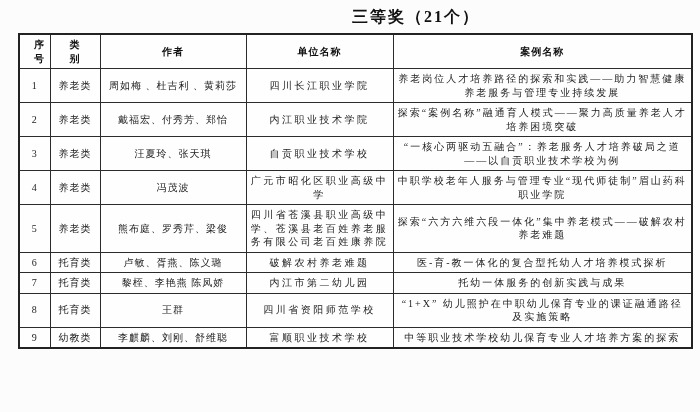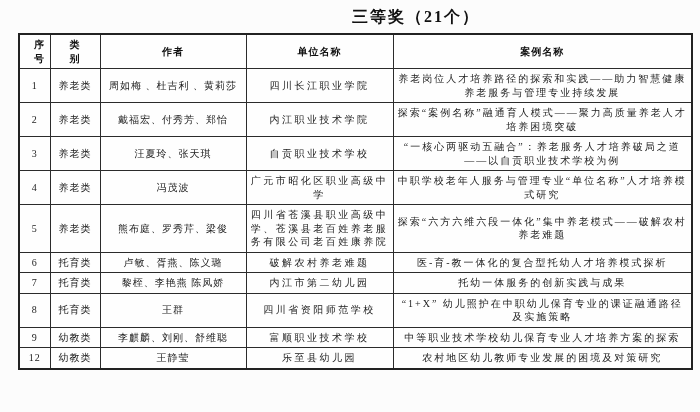--- a/index.html
+++ b/index.html
@@ -95,21 +95,21 @@
       <td class="cell-cat">养老类</td>
       <td class="cell-auth">汪夏玲、张天琪</td>
       <td class="cell-unit">自贡职业技术学校</td>
       <td class="cell-case">“一核心两驱动五融合”：养老服务人才培养破局之道——以自贡职业技术学校为例</td>
     </tr>
     <tr>
       <td class="cell-no">4</td>
       <td class="cell-cat">养老类</td>
       <td class="cell-auth">冯茂波</td>
       <td class="cell-unit">广元市昭化区职业高级中学</td>
-      <td class="cell-case">中职学校老年人服务与管理专业“单位名称”人才培养模式研究</td>
+      <td class="cell-case">中职学校老年人服务与管理专业“现代师徒制”眉山药科职业学院</td>
     </tr>
     <tr>
       <td class="cell-no">5</td>
       <td class="cell-cat">养老类</td>
       <td class="cell-auth">熊布庭、罗秀芹、梁俊</td>
       <td class="cell-unit">四川省苍溪县职业高级中学、苍溪县老百姓养老服务有限公司老百姓康养院</td>
       <td class="cell-case">探索“六方六维六段一体化”集中养老模式——破解农村养老难题</td>
     </tr>
     <tr>
       <td class="cell-no">6</td>
@@ -132,21 +132,14 @@
       <td class="cell-unit">四川省资阳师范学校</td>
       <td class="cell-case">“1+X” 幼儿照护在中职幼儿保育专业的课证融通路径及实施策略</td>
     </tr>
     <tr>
       <td class="cell-no">9</td>
       <td class="cell-cat">幼教类</td>
       <td class="cell-auth">李麒麟、刘刚、舒维聪</td>
       <td class="cell-unit">富顺职业技术学校</td>
       <td class="cell-case">中等职业技术学校幼儿保育专业人才培养方案的探索</td>
     </tr>
-    <tr>
-      <td class="cell-no">12</td>
-      <td class="cell-cat">幼教类</td>
-      <td class="cell-auth">王静莹</td>
-      <td class="cell-unit">乐至县幼儿园</td>
-      <td class="cell-case">农村地区幼儿教师专业发展的困境及对策研究</td>
-    </tr>
   </tbody>
 </table>
 
 </body></html>

